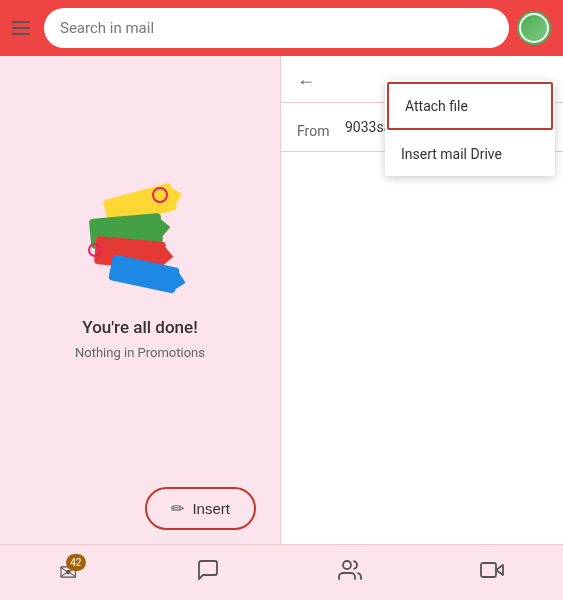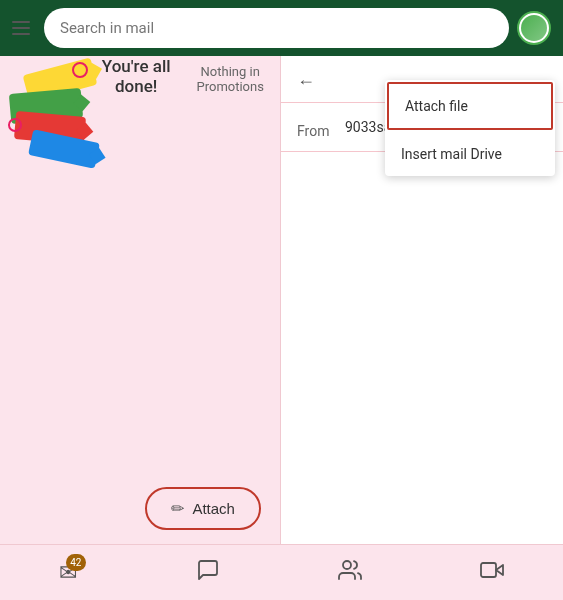--- a/index.html
+++ b/index.html
@@ -10,21 +10,21 @@
       font-family: 'Roboto', Arial, sans-serif;
       position: relative;
       overflow: hidden;
     }
 
     
     .header {
       display: flex;
       align-items: center;
       padding: 8px 12px;
-      background: #14532d;
+      background: #ef4444;
       height: 56px;
       gap: 8px;
     }
     .menu-icon {
       width: 24px;
       height: 24px;
       display: flex;
       flex-direction: column;
       justify-content: center;
       gap: 4px;
@@ -75,21 +75,22 @@
     .main-area {
       display: flex;
       height: calc(600px - 56px - 56px);
     }
 
     
     .left-panel {
       width: 280px;
       background: #fce4ec;
       display: flex;
-      flex-direction: row;
+      flex-direction: column;
+      align-items: center;
       justify-content: center;
       padding-bottom: 60px;
     }
 
     
     .tags-illustration {
       width: 120px;
       height: 120px;
       position: relative;
       margin-bottom: 16px;
@@ -397,21 +398,21 @@
     <div class="dropdown-menu">
       <div class="dropdown-item active">Attach file</div>
       <div class="dropdown-item">Insert mail Drive</div>
     </div>
   </div>
 </div>
 
 <div class="compose-btn-container">
   <button class="compose-btn">
     <span class="compose-icon">✏</span>
-    <span>Attach</span>
+    <span>Insert</span>
   </button>
 </div>
 
 <div class="bottom-nav">
   <div class="nav-item mail-badge">
     <span class="nav-icon">✉</span>
     <span class="badge">42</span>
   </div>
   <div class="nav-item">
     <span class="nav-icon">

